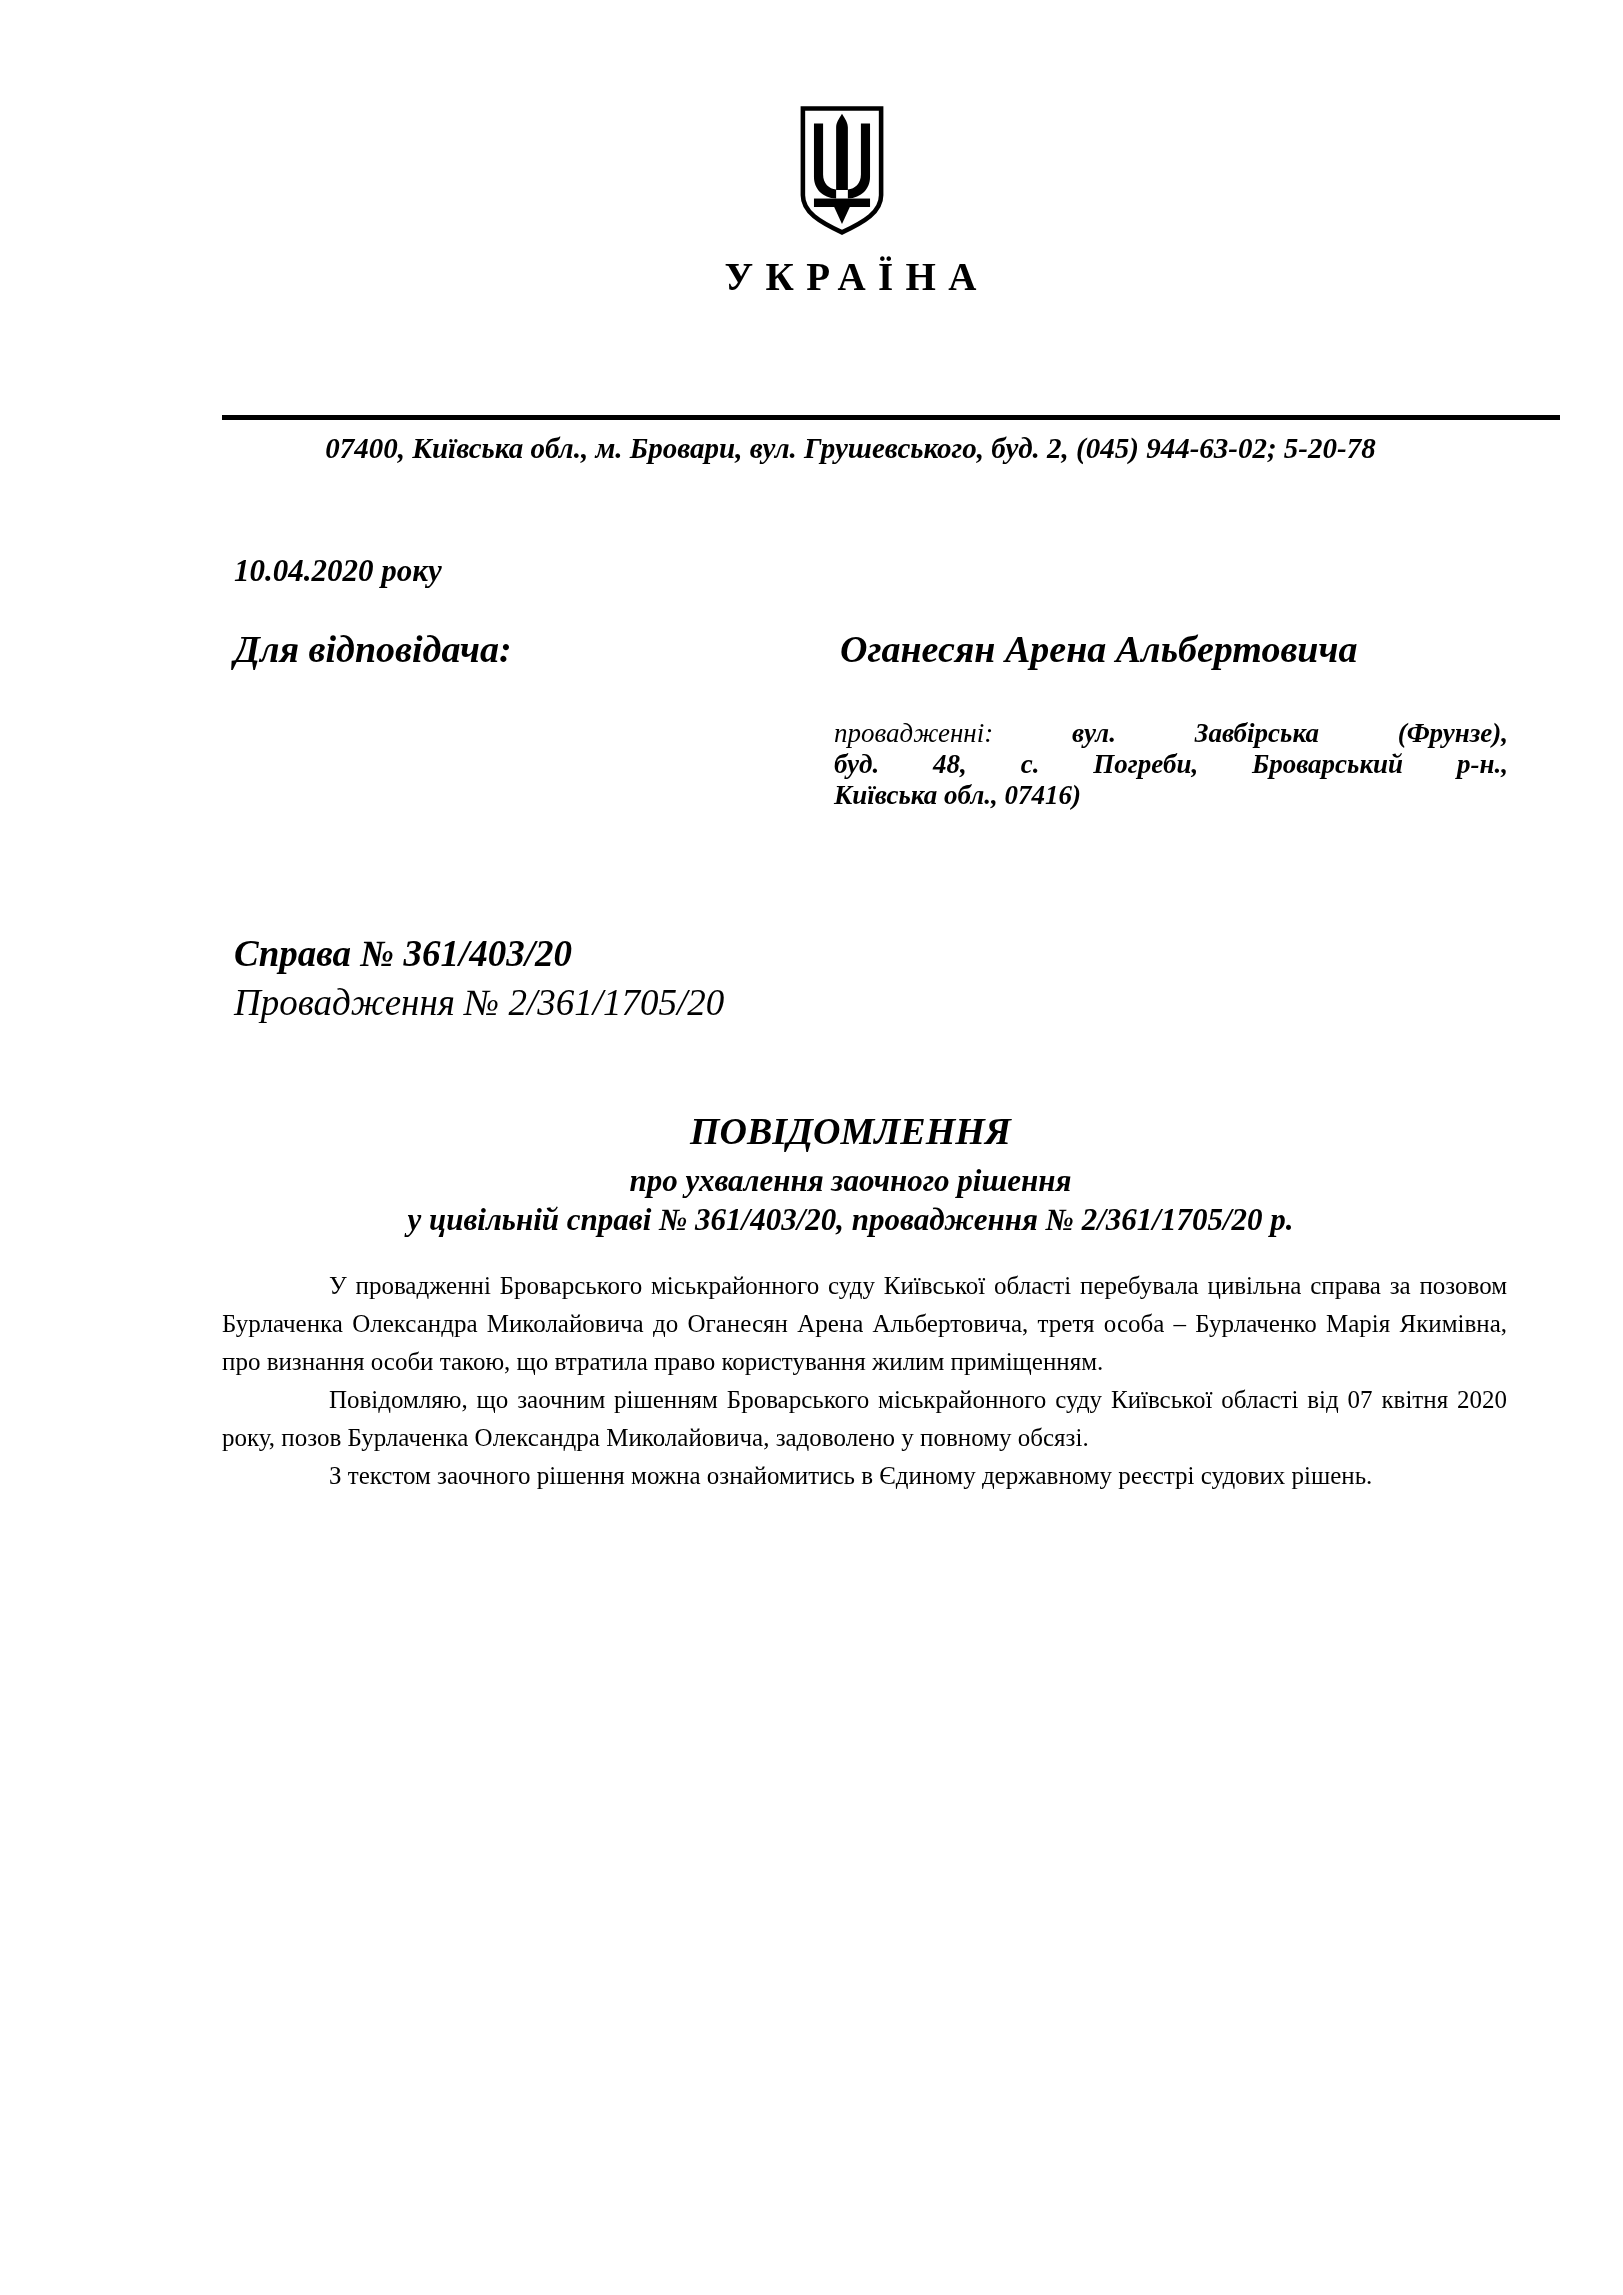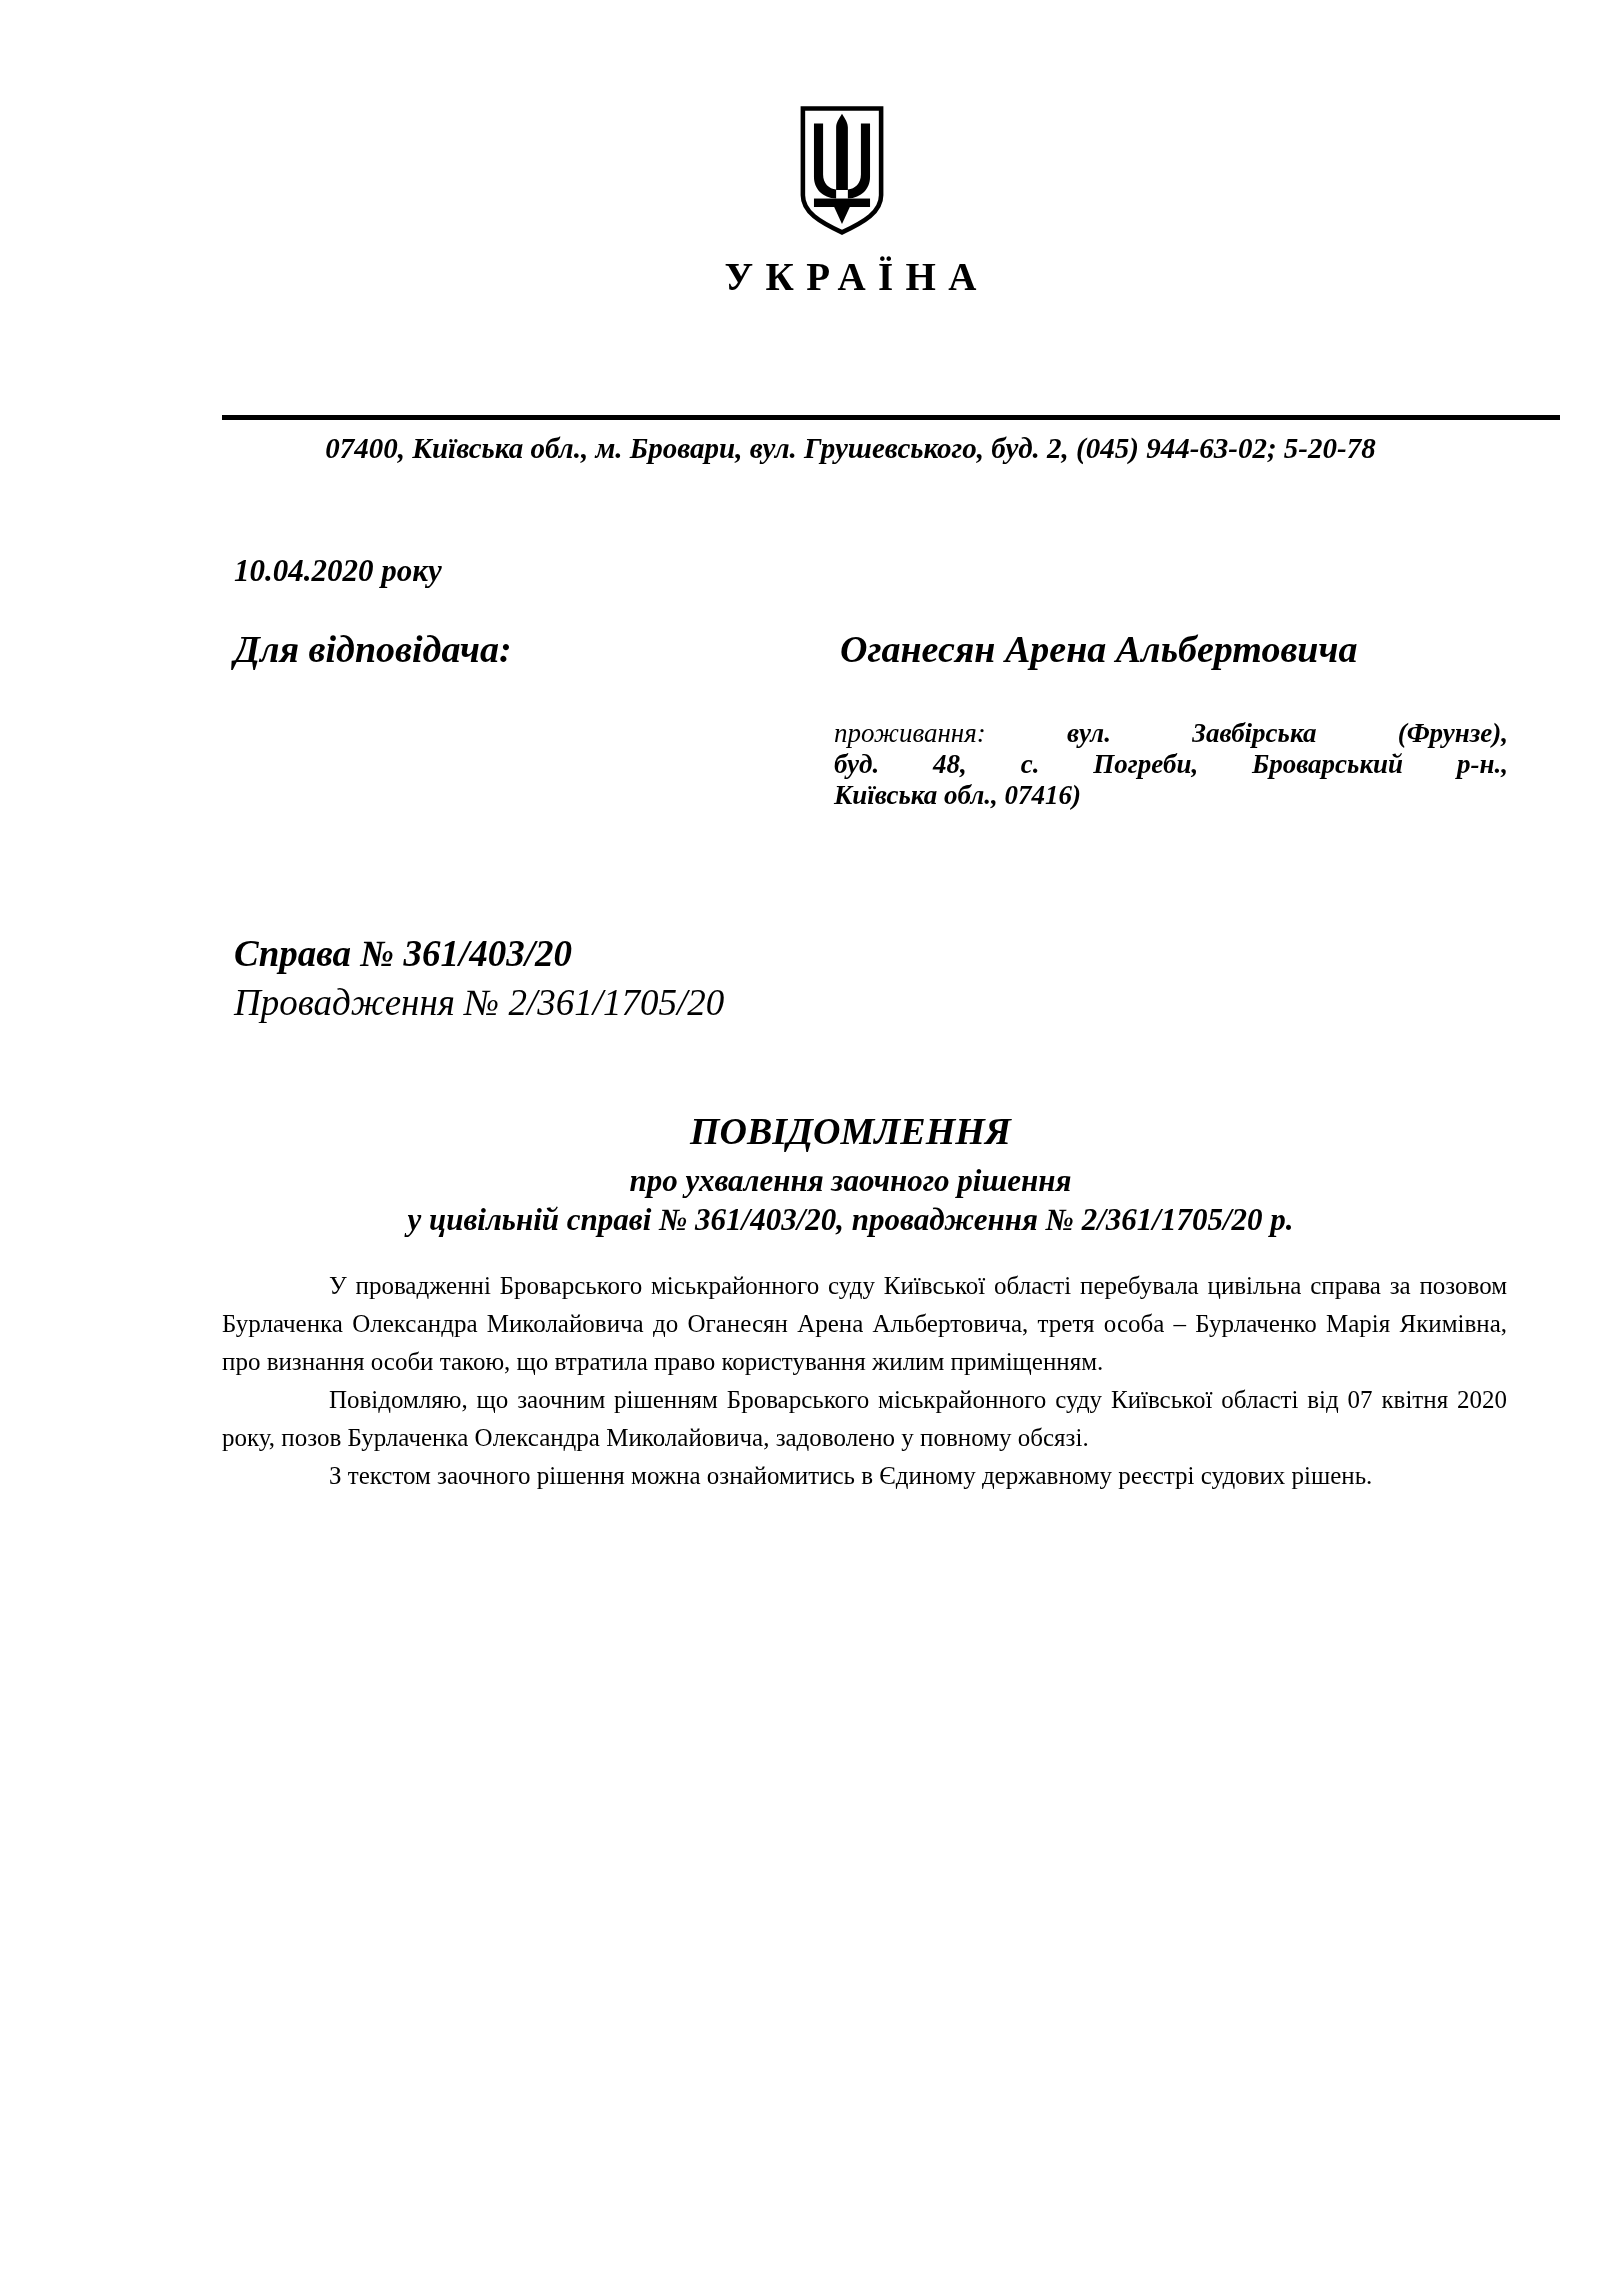--- a/index.html
+++ b/index.html
@@ -83,21 +83,21 @@
   <div class="abs rule"></div>
 
   <div class="abs center-band address-line">07400, Київська обл., м. Бровари, вул. Грушевського, буд. 2, (045) 944-63-02; 5-20-78</div>
 
   <div class="abs date-line">10.04.2020 року</div>
 
   <div class="abs recipient-label">Для відповідача:</div>
   <div class="abs recipient-name">Оганесян Арена Альбертовича</div>
 
   <div class="abs addr-note">
-    <div class="jline"><span>проживання: </span><span class="bold">вул. Завбірська (Фрунзе),</span></div>
+    <div class="jline"><span>провадженні: </span><span class="bold">вул. Завбірська (Фрунзе),</span></div>
     <div class="jline bold">буд. 48, с. Погреби, Броварський р-н.,</div>
     <div class="lline bold">Київська обл., 07416)</div>
   </div>
 
   <div class="abs case-number">Справа № 361/403/20</div>
   <div class="abs proceeding">Провадження № 2/361/1705/20</div>
 
   <div class="abs center-band notice-title">ПОВІДОМЛЕННЯ</div>
   <div class="abs center-band notice-sub1">про ухвалення заочного рішення</div>
   <div class="abs center-band notice-sub2">у цивільній справі № 361/403/20, провадження № 2/361/1705/20 р.</div>

